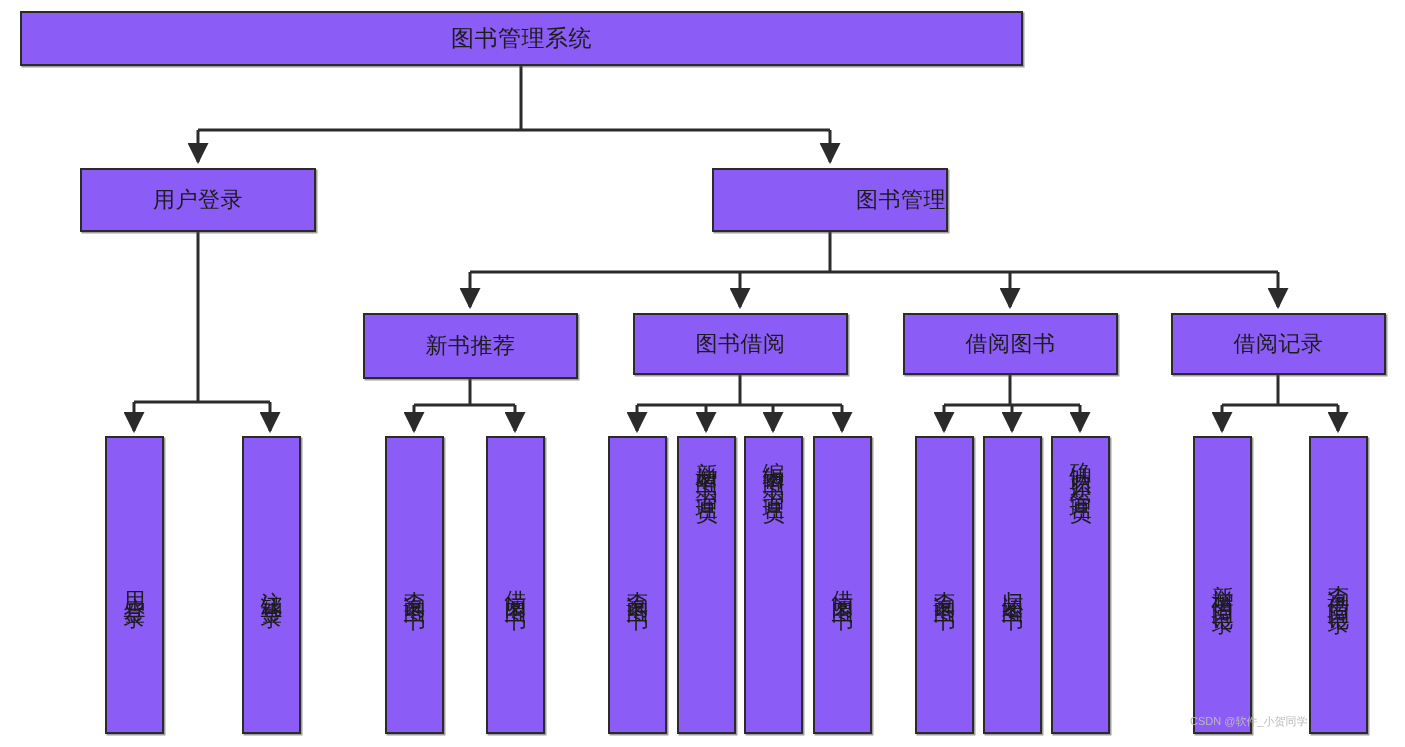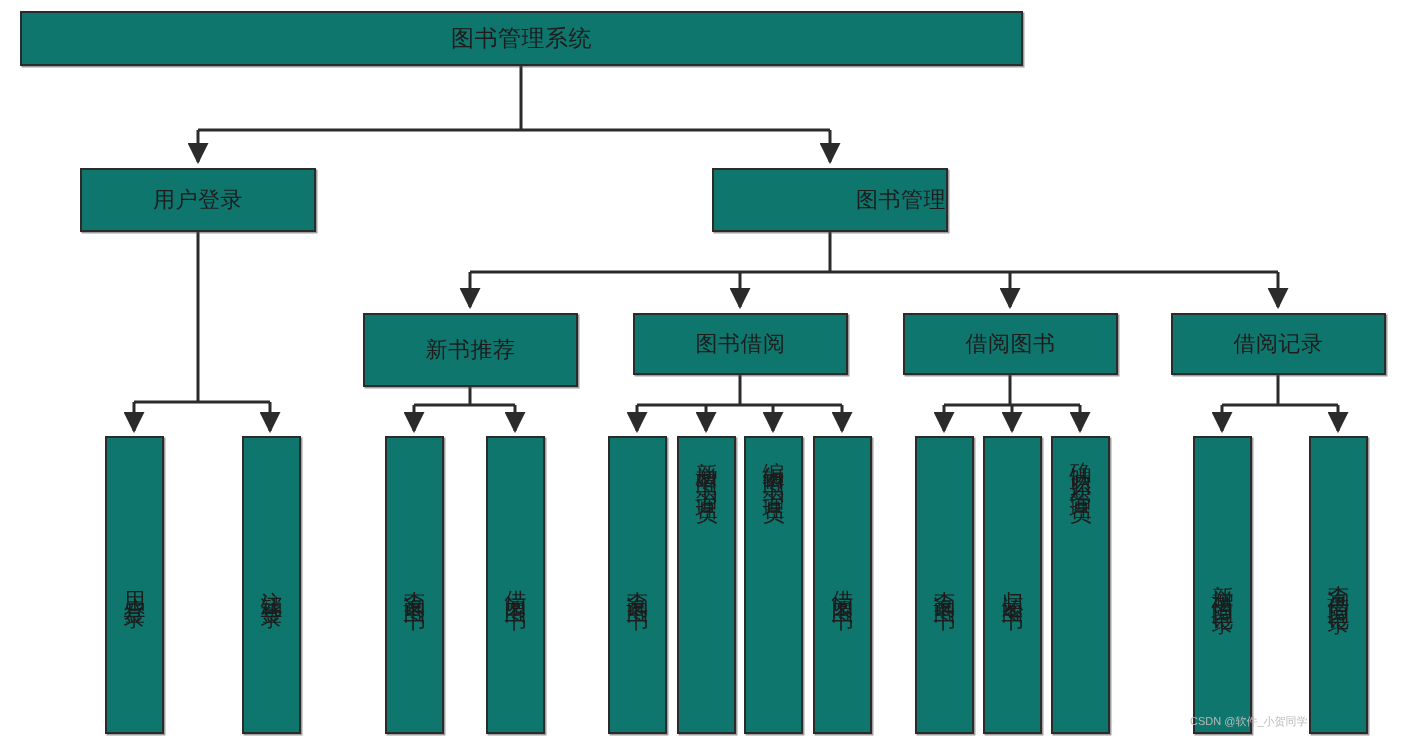--- a/index.html
+++ b/index.html
@@ -22,21 +22,21 @@
     position: absolute;
     left: 0;
     top: 0;
     width: 1405px;
     height: 747px;
     pointer-events: none;
   }
   .node {
     position: absolute;
     box-sizing: border-box;
-    background: #0f766e;
+    background: #8b5cf6;
     border: 2px solid #2b2b2b;
     box-shadow: 1.5px 1.5px 0 rgba(80,80,80,0.55);
     display: flex;
     align-items: center;
     justify-content: center;
     color: #1c1c1c;
   }
   .node .node-label {
     display: block;
     text-align: center;
@@ -137,21 +137,21 @@
     <span class="node-label">图书管理系统</span>
   </div>
 
   <div class="node horiz" style="left:80px; top:168px; width:236px; height:64px;">
     <span class="node-label">用户登录</span>
   </div>
   <div class="node horiz" style="left:712px; top:168px; width:236px; height:64px;justify-content:flex-end;">
     <span class="node-label">图书管理</span>
   </div>
 
-  <div class="node horiz" style="left:363px; top:313px; width:215px; height:74px;">
+  <div class="node horiz" style="left:363px; top:313px; width:215px; height:66px;">
     <span class="node-label">新书推荐</span>
   </div>
   <div class="node horiz" style="left:633px; top:313px; width:215px; height:62px;">
     <span class="node-label">图书借阅</span>
   </div>
   <div class="node horiz" style="left:903px; top:313px; width:215px; height:62px;">
     <span class="node-label">借阅图书</span>
   </div>
   <div class="node horiz" style="left:1171px; top:313px; width:215px; height:62px;">
     <span class="node-label">借阅记录</span>

